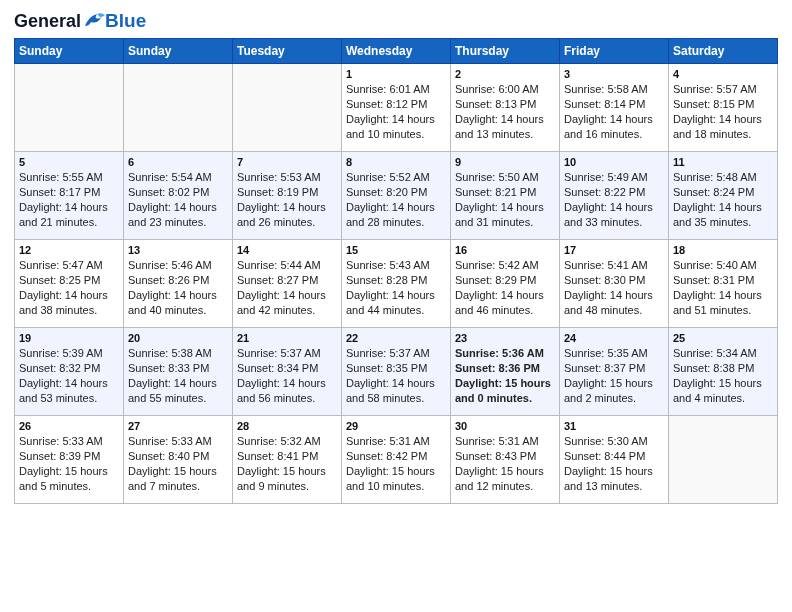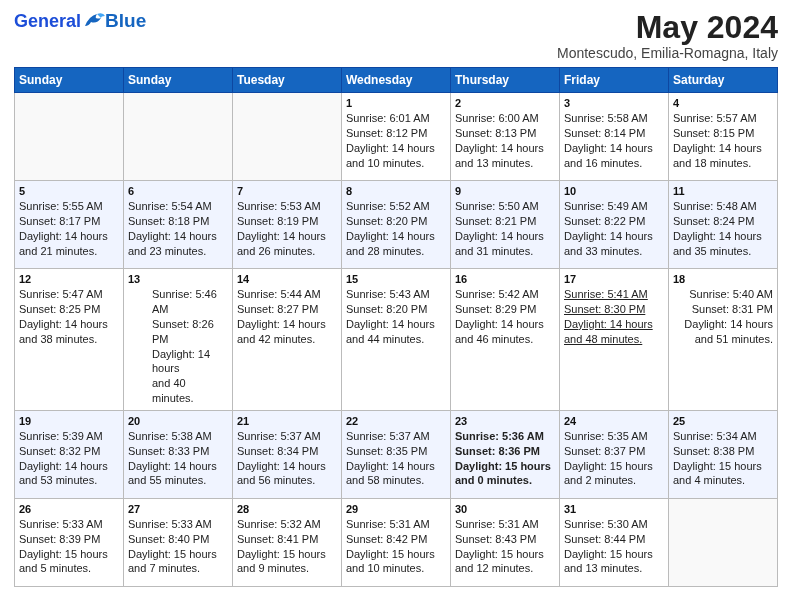--- a/index.html
+++ b/index.html
@@ -28,21 +28,21 @@
       align-items: flex-start;
     }
     .logo-text {
       display: flex;
       align-items: center;
       gap: 0;
     }
     .logo-general {
       font-size: 18px;
       font-weight: bold;
-      color: #1d4ed8;
+      color: #0f172a;
     }
     .logo-blue {
       font-size: 19px;
       font-weight: bold;
       color: #1565c0;
     }
     .logo-bird {
       margin-left: 2px;
       width: 22px;
       height: 18px;
@@ -109,24 +109,20 @@
     <div class="logo">
       <div class="logo-text">
         <span class="logo-general">General</span>
         <svg class="logo-bird" viewBox="0 0 22 18" fill="none">
           <path d="M2 14 Q6 4 14 2 Q10 8 18 6 Q14 12 8 10 Q6 14 2 14Z" fill="#1565c0"></path>
           <path d="M14 2 Q20 0 22 4 Q18 4 18 6 Q16 4 14 2Z" fill="#42a5f5"></path>
         </svg>
         <span class="logo-blue">Blue</span>
       </div>
     </div>
-    <div class="title-block">
-      <div class="month-title">May 2024</div>
-      <div class="subtitle">Montescudo, Emilia-Romagna, Italy</div>
-    </div>
   </div>
 
   <table class="calendar">
     <thead>
       <tr>
       <th>Sunday</th>
           <th>Sunday</th>
           <th>Tuesday</th>
           <th>Wednesday</th>
           <th>Thursday</th>
@@ -172,21 +168,21 @@
           <td>
             <div class="day-num">5</div>
             <div class="day-info" style="white-space: pre-line;">Sunrise: 5:55 AM
 Sunset: 8:17 PM
 Daylight: 14 hours
 and 21 minutes.</div>
           </td>
           <td>
             <div class="day-num">6</div>
             <div class="day-info" style="white-space: pre-line;">Sunrise: 5:54 AM
-Sunset: 8:18 PM
+Sunset: 8:02 PM
 Daylight: 14 hours
 and 23 minutes.</div>
           </td>
           <td>
             <div class="day-num">7</div>
             <div class="day-info" style="white-space: pre-line;">Sunrise: 5:53 AM
 Sunset: 8:19 PM
 Daylight: 14 hours
 and 26 minutes.</div>
           </td>
@@ -222,56 +218,56 @@
         <tr>
           <td>
             <div class="day-num">12</div>
             <div class="day-info" style="white-space: pre-line;">Sunrise: 5:47 AM
 Sunset: 8:25 PM
 Daylight: 14 hours
 and 38 minutes.</div>
           </td>
           <td>
             <div class="day-num">13</div>
-            <div class="day-info" style="white-space: pre-line; margin-left: 24px;">Sunrise: 5:46 AM
+            <div class="day-info" style="white-space: pre-line;">Sunrise: 5:46 AM
 Sunset: 8:26 PM
 Daylight: 14 hours
 and 40 minutes.</div>
           </td>
           <td>
             <div class="day-num">14</div>
             <div class="day-info" style="white-space: pre-line;">Sunrise: 5:44 AM
 Sunset: 8:27 PM
 Daylight: 14 hours
 and 42 minutes.</div>
           </td>
           <td>
             <div class="day-num">15</div>
             <div class="day-info" style="white-space: pre-line;">Sunrise: 5:43 AM
-Sunset: 8:20 PM
+Sunset: 8:28 PM
 Daylight: 14 hours
 and 44 minutes.</div>
           </td>
           <td>
             <div class="day-num">16</div>
             <div class="day-info" style="white-space: pre-line;">Sunrise: 5:42 AM
 Sunset: 8:29 PM
 Daylight: 14 hours
 and 46 minutes.</div>
           </td>
           <td>
             <div class="day-num">17</div>
-            <div class="day-info" style="white-space: pre-line; text-decoration: underline;">Sunrise: 5:41 AM
+            <div class="day-info" style="white-space: pre-line;">Sunrise: 5:41 AM
 Sunset: 8:30 PM
 Daylight: 14 hours
 and 48 minutes.</div>
           </td>
           <td>
             <div class="day-num">18</div>
-            <div class="day-info" style="white-space: pre-line; text-align: right;">Sunrise: 5:40 AM
+            <div class="day-info" style="white-space: pre-line;">Sunrise: 5:40 AM
 Sunset: 8:31 PM
 Daylight: 14 hours
 and 51 minutes.</div>
           </td>
         </tr>
         <tr>
           <td>
             <div class="day-num">19</div>
             <div class="day-info" style="white-space: pre-line;">Sunrise: 5:39 AM
 Sunset: 8:32 PM

